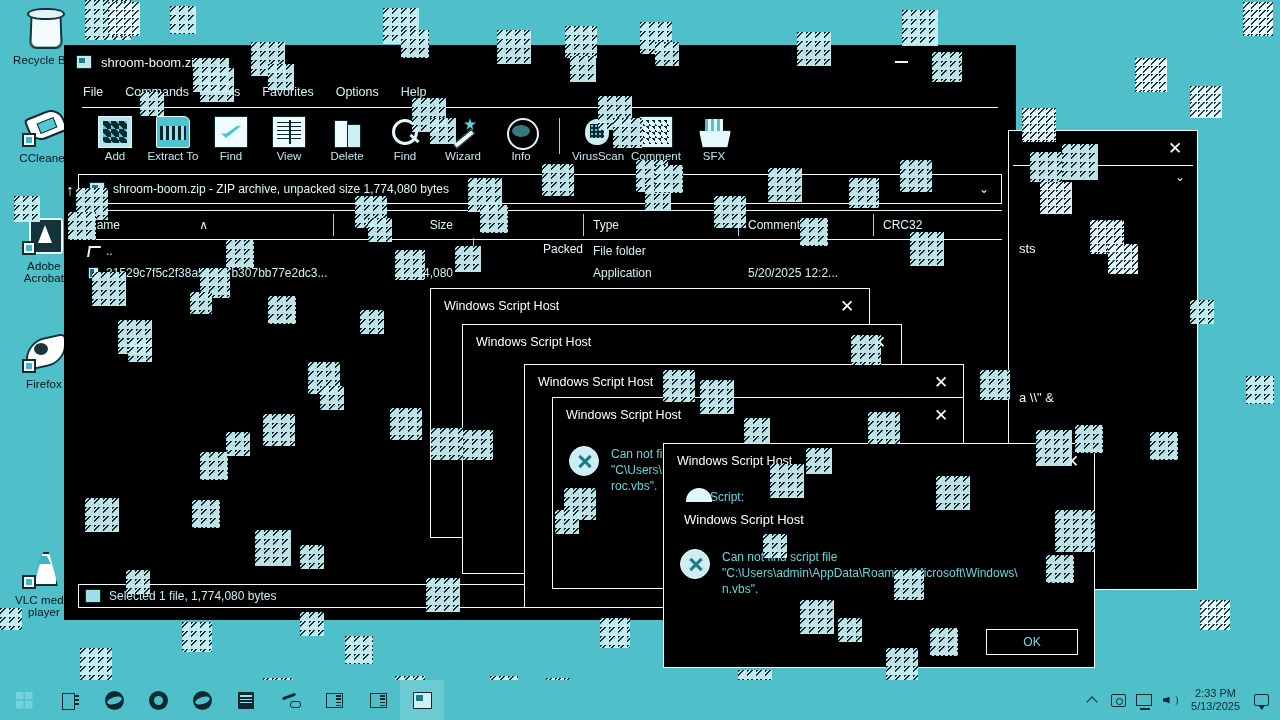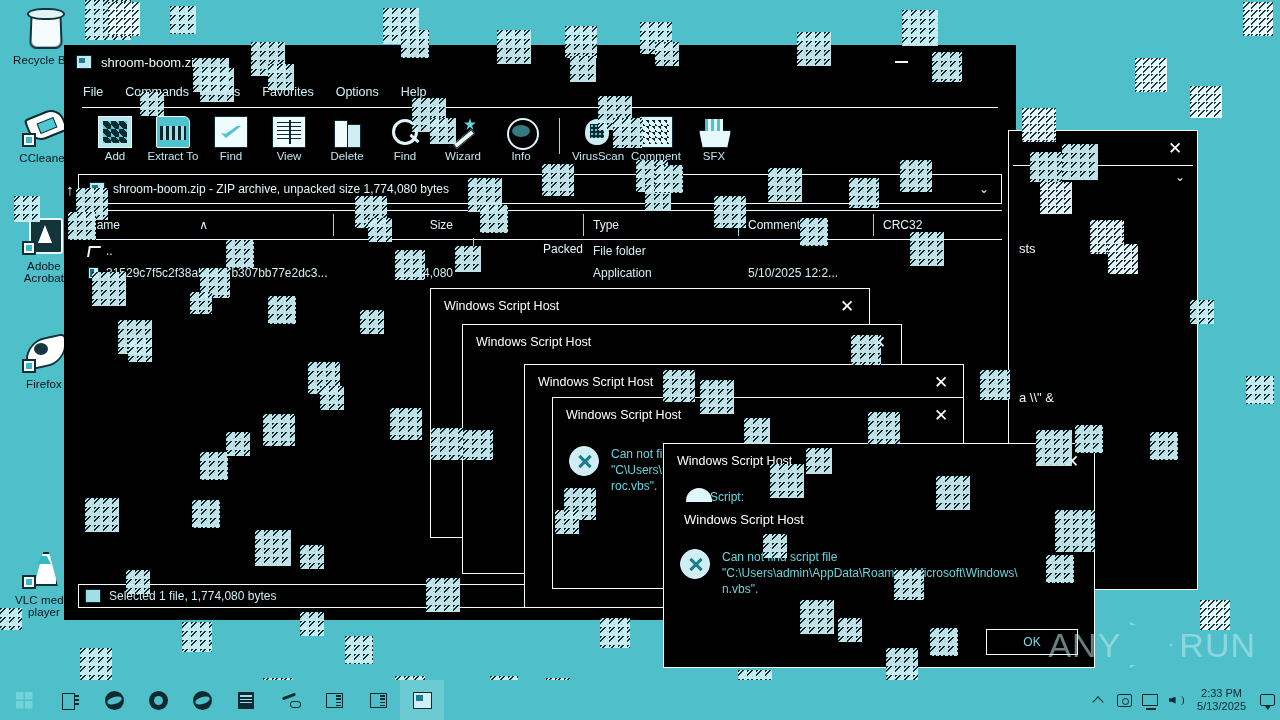--- a/index.html
+++ b/index.html
@@ -345,21 +345,21 @@
   .doc-ic::after{content:"";position:absolute;left:2px;top:3px;right:2px;height:10px;
     background:repeating-linear-gradient(180deg,#9fe0e8 0 1.5px,transparent 1.5px 3.5px);}
   .pen-ic{width:19px;height:15px;position:relative;}
   .pen-ic::before{content:"";position:absolute;left:1px;top:2px;width:14px;height:3px;
     background:#0d2a30;transform:rotate(-20deg);border-radius:2px;}
   .pen-ic::after{content:"";position:absolute;left:9px;top:8px;width:9px;height:5px;
     border:1.7px solid #0d2a30;border-radius:3px;}
   .rar-ic{width:19px;height:17px;background:#cfeff4;border:1.5px solid #0d2a30;position:relative;}
   .rar-ic::after{content:"";position:absolute;left:2px;top:2px;width:7px;height:6px;background:#1c7b89;}
   .hi-ic{ background:#6ccad3; }
-  .tray{ margin-left:auto; display:flex; align-items:center; gap:0; }
+  .tray{ margin-left:auto; display:flex; align-items:center; padding-right:6px; gap:0; }
   .tray-btn{ width:26px; height:40px; display:flex; align-items:center; justify-content:center; }
   .chev-up{ width:8px;height:8px;border-left:1.6px solid #0d2a30;border-top:1.6px solid #0d2a30;
     transform:rotate(45deg); margin-top:3px;}
   .cam-ic{width:15px;height:13px;border:1.6px solid #0d2a30;border-radius:2px;position:relative;}
   .cam-ic::after{content:"";position:absolute;left:4px;top:3px;width:5px;height:5px;
     border:1.5px solid #0d2a30;border-radius:50%;}
   .mon-ic{width:16px;height:12px;border:1.6px solid #0d2a30;position:relative;}
   .mon-ic::after{content:"";position:absolute;left:3px;bottom:-5px;width:10px;height:2px;background:#0d2a30;}
   .spk-ic{width:15px;height:13px;position:relative;}
   .spk-ic::before{content:"";position:absolute;left:0;top:3px;width:7px;height:7px;background:#0d2a30;
@@ -554,21 +554,21 @@
         <span class="col c-crc"></span>
       </div>
       <div class="row">
         <span class="col c-name" style="display:flex;align-items:center;">
           <i class="file-ic"></i>
           <span>31529c7f5c2f38a57227b307bb77e2dc3...</span>
         </span>
         <span class="col c-size">1,774,080</span>
         <span class="col c-pack">1,355,...</span>
         <span class="col c-type">Application</span>
-        <span class="col c-mod">5/10/2025 12:2...</span>
+        <span class="col c-mod">5/20/2025 12:2...</span>
         <span class="col c-crc"></span>
       </div>
     </div>
 
     <div class="statusbar">
       <span class="sb-ic"></span>
       <span>Selected 1 file, 1,774,080 bytes</span>
     </div>
   </div>
 
@@ -634,25 +634,20 @@
       <span class="derr-ic"></span>
       <div class="dmsg">
         <div>Can not find script file</div>
         <div>"C:\Users\admin\AppData\Roaming\Microsoft\Windows\</div>
         <div>n.vbs".</div>
       </div>
     </div>
     <div class="dok">OK</div>
   </div>
 
-  <div id="watermark">
-    <span class="wtext">ANY</span>
-    <span class="play"></span>
-    <span class="wtext">RUN</span>
-  </div>
 
   <div class="glitch" style="left:85px;  top:0px;   width:46px; height:40px;"></div>
   <div class="glitch wt" style="left:108px; top:2px;  width:32px; height:34px;"></div>
   <div class="glitch" style="left:170px; top:6px;   width:26px; height:28px;"></div>
   <div class="glitch" style="left:251px; top:42px;  width:34px; height:34px;"></div>
   <div class="glitch" style="left:268px; top:64px;  width:26px; height:26px;"></div>
   <div class="glitch" style="left:200px; top:68px;  width:34px; height:34px;"></div>
   <div class="glitch" style="left:383px; top:8px;   width:36px; height:36px;"></div>
   <div class="glitch" style="left:401px; top:30px;  width:28px; height:28px;"></div>
   <div class="glitch" style="left:497px; top:30px;  width:34px; height:34px;"></div>

